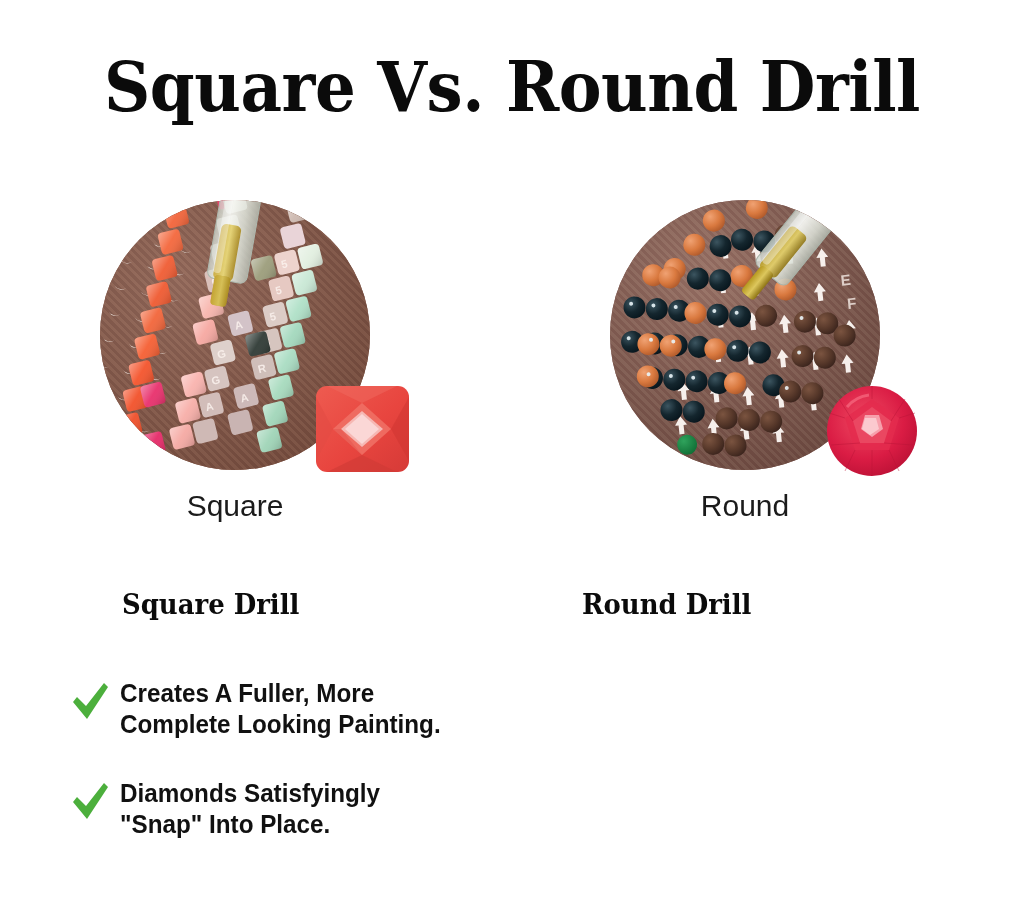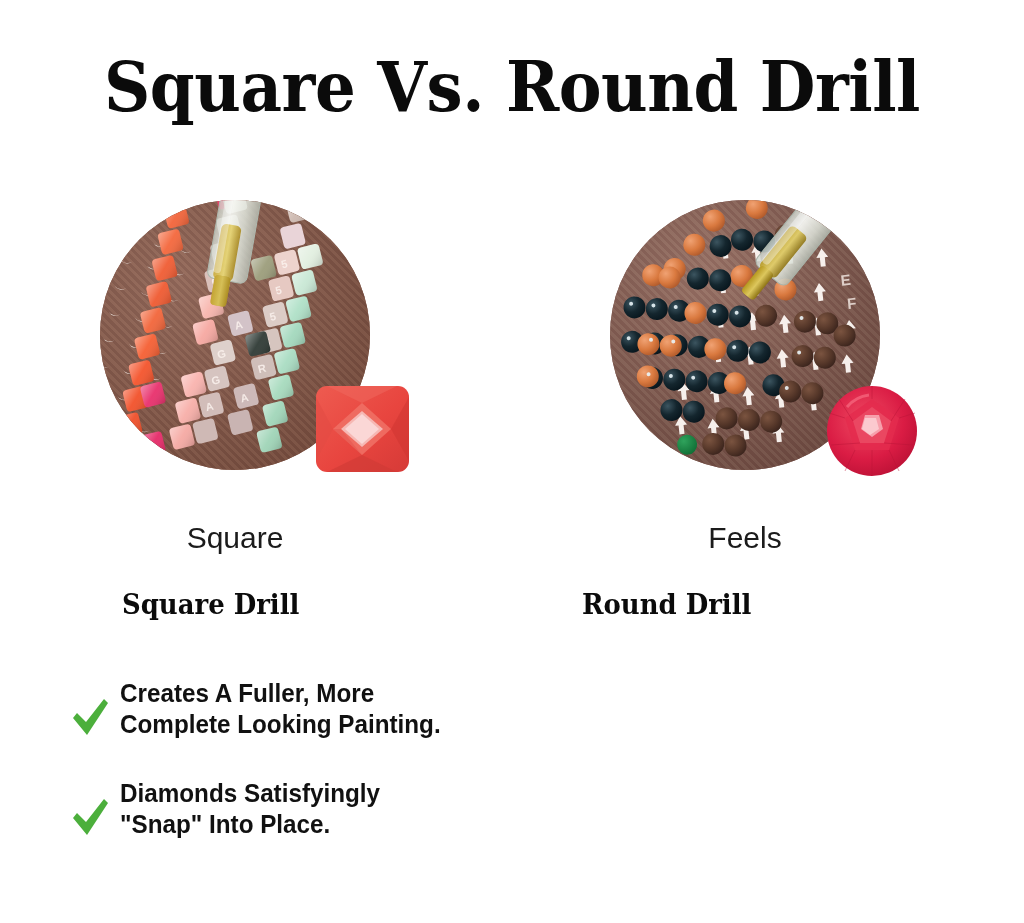--- a/index.html
+++ b/index.html
@@ -86,21 +86,20 @@
     position: absolute;
     top: 288px;
     left: 0;
     width: 270px;
     text-align: center;
     font-family: "Liberation Sans", sans-serif;
     font-weight: 400;
     font-size: 30px;
     line-height: 36px;
     color: #1b1b1b;
-    margin-top: 32px;
   }
 
   
   .col { position: absolute; top: 588px; width: 430px; }
   .col.left  { left: 70px; }
   .col.right { left: 530px; }
 
   .col-heading {
     font-family: "DejaVu Serif", serif;
     font-weight: 700;
@@ -109,21 +108,21 @@
     color: #0b0b0b;
     margin: 0 0 56px 52px;
     letter-spacing: 0px;
     transform: scaleX(0.96);
     transform-origin: 0 50%;
     white-space: nowrap;
   }
 
   .bullet {
     display: flex;
-    align-items: flex-end;
+    align-items: flex-start;
     margin-bottom: 38px;
   }
   .check-icon {
     flex: 0 0 auto;
     width: 40px;
     height: 46px;
     margin-right: 10px;
   }
   .bullet-text {
     font-family: "Liberation Sans", sans-serif;
@@ -566,21 +565,21 @@
       <polygon points="47,22 66,36 59,58 35,58 28,36" fill="#ea4a64" opacity="0.9"></polygon>
       <polygon points="40,30 54,30 58,44 47,52 36,44" fill="#f7a0ac"></polygon>
       <polygon points="40,33 51,33 54,44 45,50 37,44" fill="#fbc9cf"></polygon>
       <g stroke="#b91437" stroke-width="1" opacity="0.45" fill="none">
         <path d="M47,1 L47,14 M20,33 L4,28 M74,33 L90,28 M30,65 L20,86 M64,65 L74,86"></path>
         <path d="M14,14 L28,36 M80,14 L66,36 M6,60 L35,58 M88,60 L59,58 M47,90 L47,65"></path>
       </g>
       <path d="M22,22 a34,34 0 0 1 22,-12" stroke="#ff8396" stroke-width="3" fill="none" opacity="0.5"></path>
     </svg>
 
-    <div class="photo-caption">Feels</div>
+    <div class="photo-caption">Round</div>
   </div>
 </div>
 
 <div class="col left">
   <div class="col-heading">Square Drill</div>
 
   <div class="bullet">
     <svg class="check-icon" viewBox="0 0 40 46">
       <path d="M3,24 L7,19 L16,28 L34,5 L38,9 L17,41 Z" fill="#4CAF3C"></path>
     </svg>

